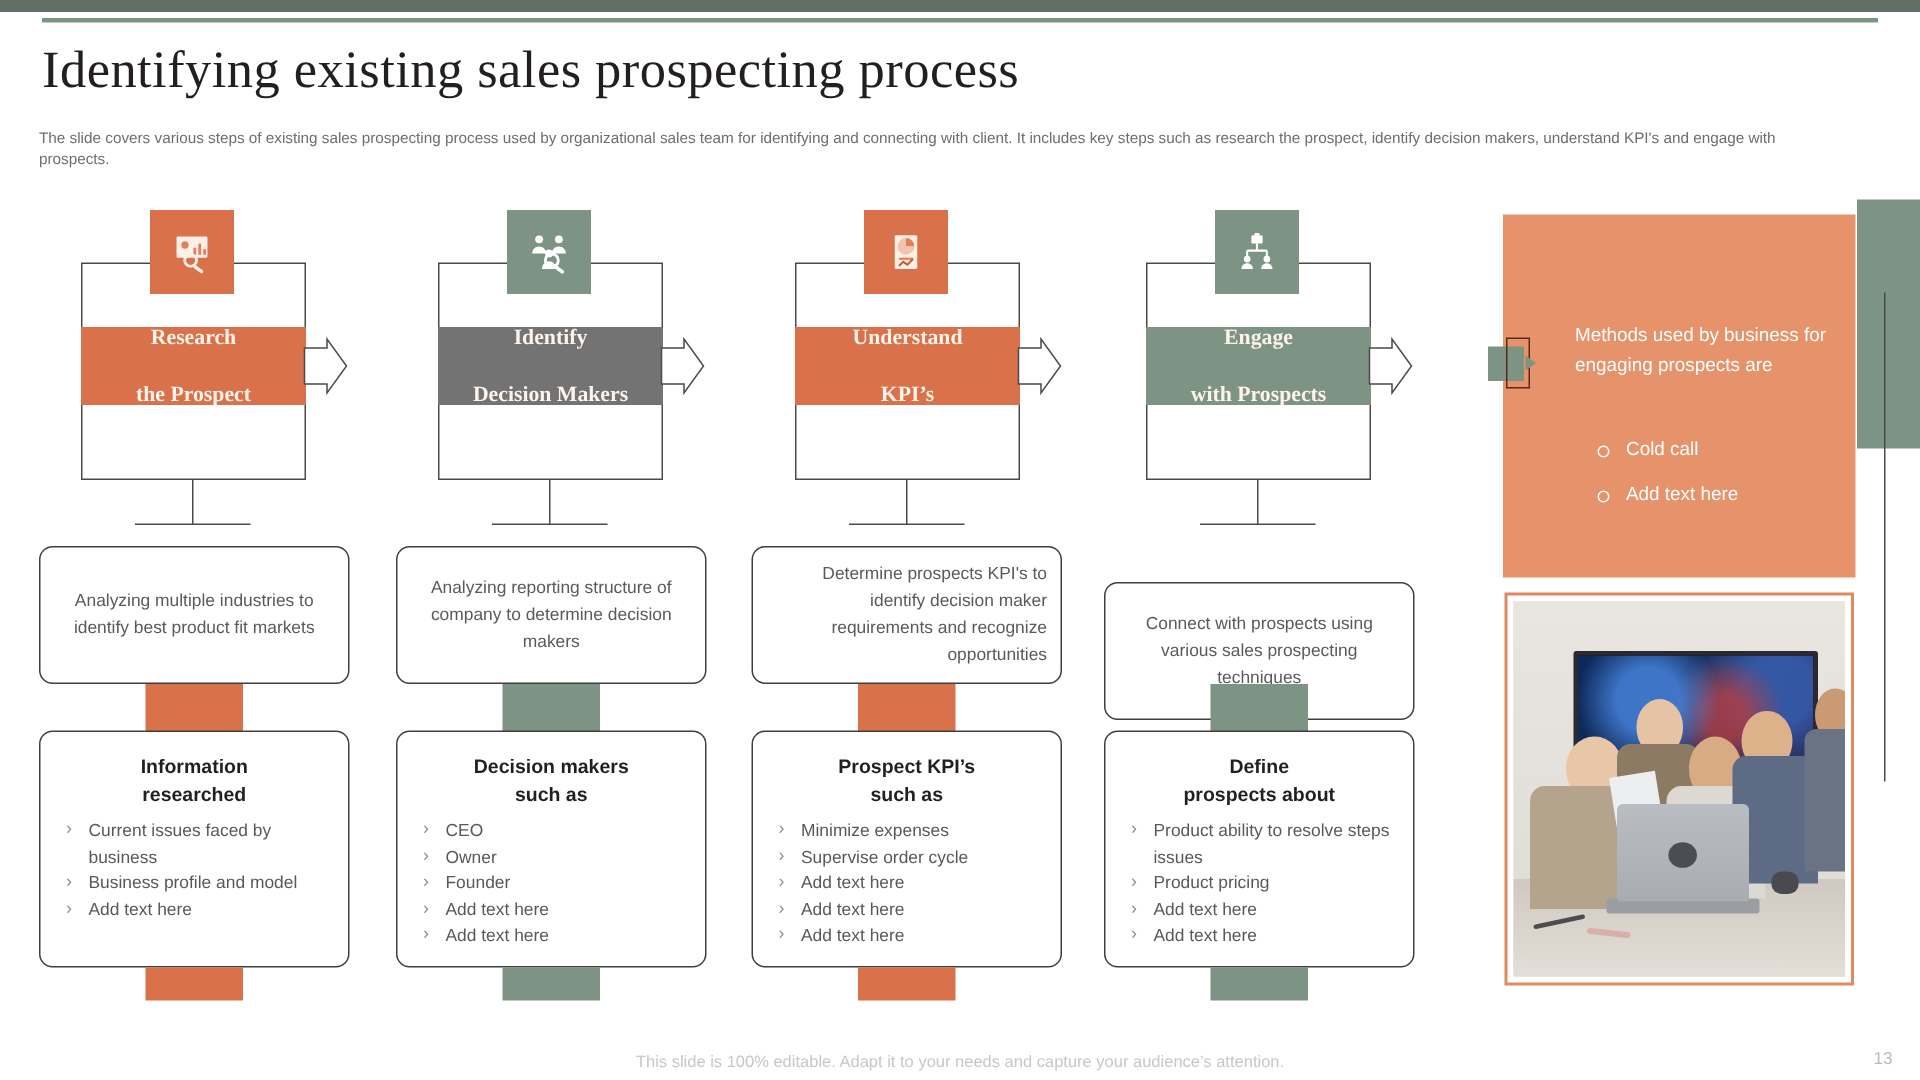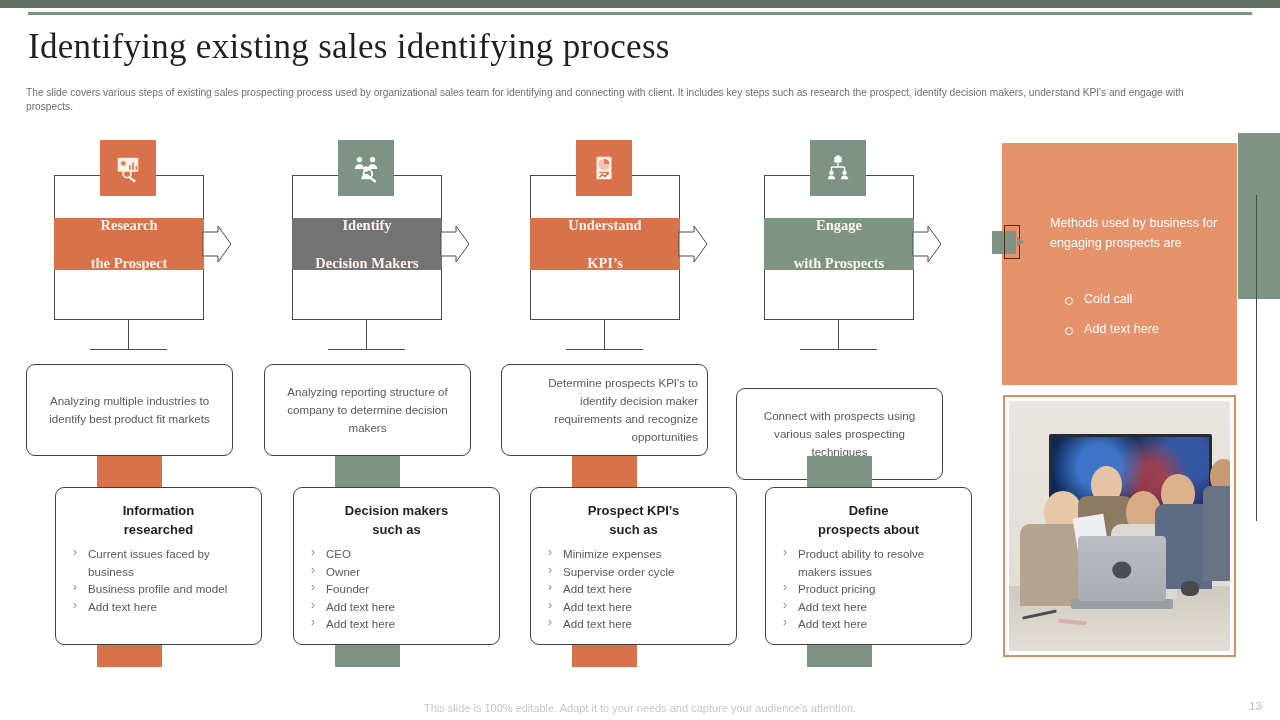--- a/index.html
+++ b/index.html
@@ -101,21 +101,20 @@
   .mid-connector.c1 { left: 335px; }
   .mid-connector.c2 { left: 572px; }
   .mid-connector.c3 { left: 807px; }
 
   
   .bullet-box {
     position: absolute; top: 487px; width: 207px; height: 158px;
     border: 1px solid #3f3f3d; border-radius: 9px;
     background: #ffffff;
     padding: 13px 10px 22px 10px;
-    margin-left: 29px;
   }
   .bullet-box.c0 { left: 26px; }
   .bullet-box.c1 { left: 264px; }
   .bullet-box.c2 { left: 501px; }
   .bullet-box.c3 { left: 736px; }
 
   .bb-title {
     font-size: 13px; font-weight: bold; color: #231f20;
     text-align: center; line-height: 19px; margin-bottom: 6px;
   }
@@ -252,21 +251,21 @@
     font-size: 11.5px; color: #b9bbbd;
   }
 </style>
 </head>
 <body>
 
 <div class="top-bar-dark"></div>
 <div class="top-bar-light"></div>
 <div class="title-rule"></div>
 
-<div class="page-title">Identifying existing sales identifying process</div>
+<div class="page-title">Identifying existing sales prospecting process</div>
 <div class="subtitle">The slide covers various steps of existing sales prospecting process used by organizational sales team for identifying and connecting with client. It includes key steps such as research the prospect, identify decision makers, understand KPI's and engage with prospects.</div>
 
 <div class="col c0">
   <div class="step-frame"></div>
   <div class="icon-badge" style="background:#d9714a">
     <svg viewBox="0 0 32 32" fill="none">
       <rect x="5" y="5" width="22" height="15" rx="1" fill="#fdf0e6"></rect>
       <circle cx="11" cy="11" r="2.6" fill="#e2805c"></circle>
       <rect x="17" y="13" width="2" height="5" fill="#e2805c"></rect>
       <rect x="20.5" y="10" width="2" height="8" fill="#e2805c"></rect>
@@ -414,21 +413,21 @@
     <li>Add text here</li>
   </ul>
 </div>
 
 <div class="bullet-box c3">
   <div class="bb-title">
     <div>Define</div>
     <div>prospects about</div>
   </div>
   <ul class="bb-list">
-    <li>Product ability to resolve makers issues</li>
+    <li>Product ability to resolve steps issues</li>
     <li>Product pricing</li>
     <li>Add text here</li>
     <li>Add text here</li>
   </ul>
 </div>
 
 <div class="bottom-connector c0" style="background:#d9714a"></div>
 <div class="bottom-connector c1" style="background:#7d9484"></div>
 <div class="bottom-connector c2" style="background:#d9714a"></div>
 <div class="bottom-connector c3" style="background:#7d9484"></div>

